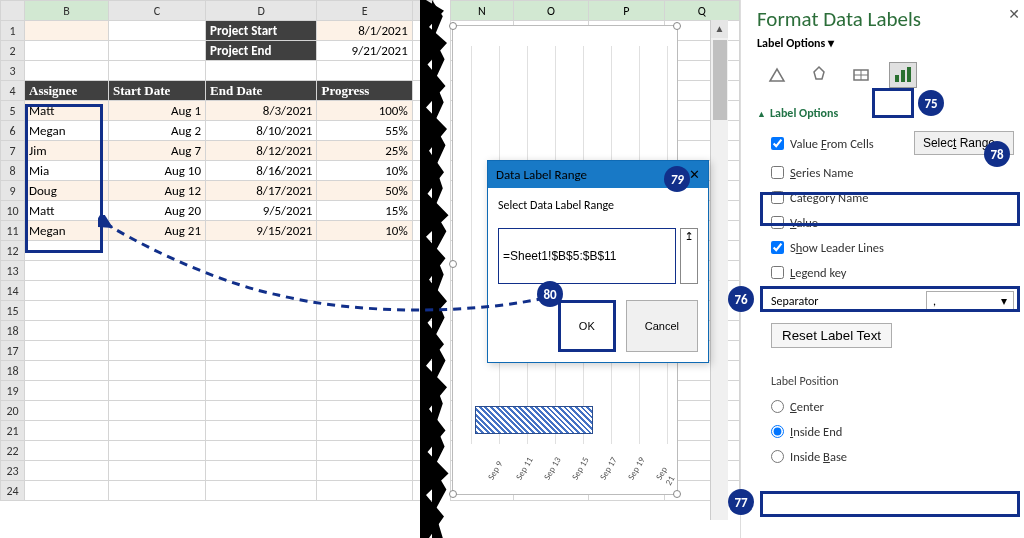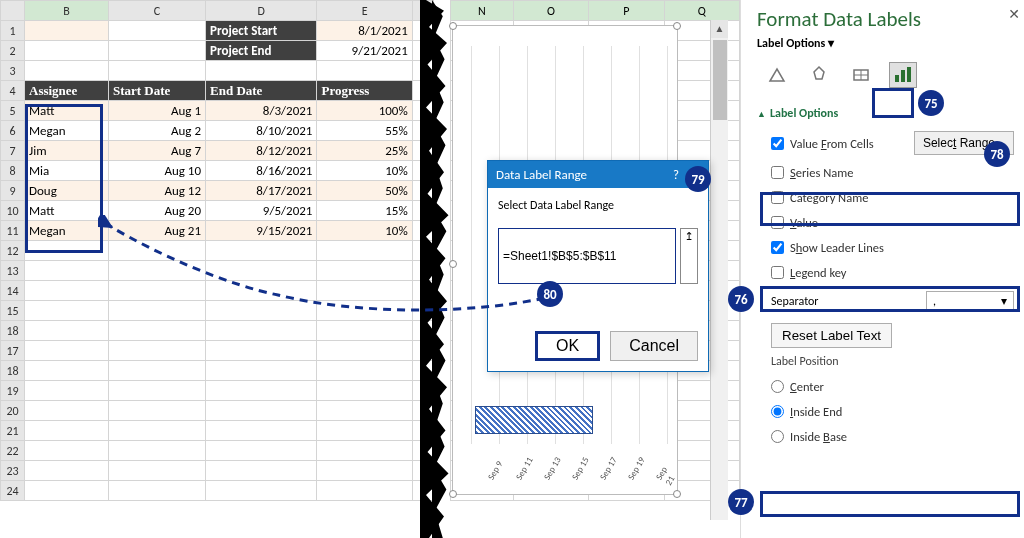--- a/index.html
+++ b/index.html
@@ -54,29 +54,29 @@
 .panel .opt input { margin:0; }
 .panel .opt .under { text-decoration: underline; }
 .panel .select-range-btn { margin-left:auto; padding: 4px 8px; border:1px solid #adadad; background:#f0f0f0; font-size:12px; }
 .panel .sep-row { display:flex; align-items:center; padding: 6px 0 6px 14px; }
 .panel .sep-row .sep-dd { margin-left:auto; width: 88px; border:1px solid #adadad; padding:2px 6px; display:flex; justify-content:space-between; }
 .panel .reset-btn { margin:6px 0 6px 14px; padding:4px 10px; border:1px solid #adadad; background:#f6f6f6; }
 .hiblue { position:absolute; border:3px solid #112f8a; pointer-events:none; }
 
 
 .dialog { position:absolute; left: 487px; top: 160px; width: 222px; background:#fff; border:1px solid #0f6ab4; box-shadow: 2px 2px 8px rgba(0,0,0,.2); }
-.dialog .titlebar { background:#1879c6; color:#ffffff; padding: 6px 8px; display:flex; align-items:center; font-size:13px; }
+.dialog .titlebar { background:#1879c6; color:#000000; padding: 6px 8px; display:flex; align-items:center; font-size:13px; }
 .dialog .titlebar .q { margin-left:auto; margin-right:10px; }
 .dialog .body { padding: 10px; }
 .dialog .body .lbl { font-size:12px; margin-bottom:16px; }
 .dialog .body .inputrow { display:flex; gap:4px; }
 .dialog .body input { flex:1; border:1px solid #112f8a; padding:20px 4px; font-size:12px; }
 .dialog .body .pick { width:18px; border:1px solid #888; text-align:center; font-size:11px; line-height:16px; }
 .dialog .btns { display:flex; gap:10px; justify-content:flex-end; padding: 6px 10px 10px; }
-.dialog .btns button { padding:3px 18px; border:1px solid #adadad; background:#f0f0f0; font-size:16px;margin-top:31px; }
+.dialog .btns button { padding:17px 18px; border:1px solid #adadad; background:#f0f0f0; font-size:11px; }
 .dialog .btns button.primary { border:3px solid #112f8a; background:#fff; }
 
 
 .badge { position:absolute; width:26px; height:26px; border-radius:50%; background:#112f8a; color:#fff; font-weight:bold; font-size:13px; display:flex; align-items:center; justify-content:center; }
 
 
 .dashpath { position:absolute; left: 98px; top: 215px; width: 462px; height: 100px; pointer-events:none; }
 </style>
 </head>
 <body>
@@ -556,21 +556,21 @@
   <div class="sep-row">
     <span>S<span class="under">e</span>parator</span>
     <div class="sep-dd">
         <span>,</span>
         <span>▾</span>
       </div>
   </div>
 
   <button class="reset-btn"><span class="under">R</span>eset Label Text</button>
 
-  <div class="group-label" style="margin-top:0">Label Position</div>
+  <div class="group-label" style="margin-top:20px">Label Position</div>
   <label class="opt">
     <input type="radio" name="pos" style="">
     <span><span class="under">C</span>enter</span>
   </label>
   <label class="opt">
     <input type="radio" name="pos" checked="" style="">
     <span><span class="under">I</span>nside End</span>
   </label>
   <label class="opt">
     <input type="radio" name="pos" style="">
@@ -589,14 +589,14 @@
         <path d="M6,0 L0,3 L6,6 Z" fill="#112f8a"></path>
       </marker>
     </defs>
   <path d="M 460 80 C 380 100, 260 100, 180 80 C 130 70, 60 40, 10 10" stroke="#112f8a" stroke-width="3" stroke-dasharray="8,6" fill="none" marker-end="url(#ah)"></path>
 </svg>
 
 <div class="badge" style="left:918px; top:90px;">75</div>
 <div class="badge" style="left:984px; top:141px;">78</div>
 <div class="badge" style="left:728px; top:286px;">76</div>
 <div class="badge" style="left:728px; top:489px;">77</div>
-<div class="badge" style="left:685px; top:166px;">79</div>
+<div class="badge" style="left:664px; top:166px;font-style:italic;">79</div>
 <div class="badge" style="left:537px; top:281px;">80</div>
 
 </body></html>

